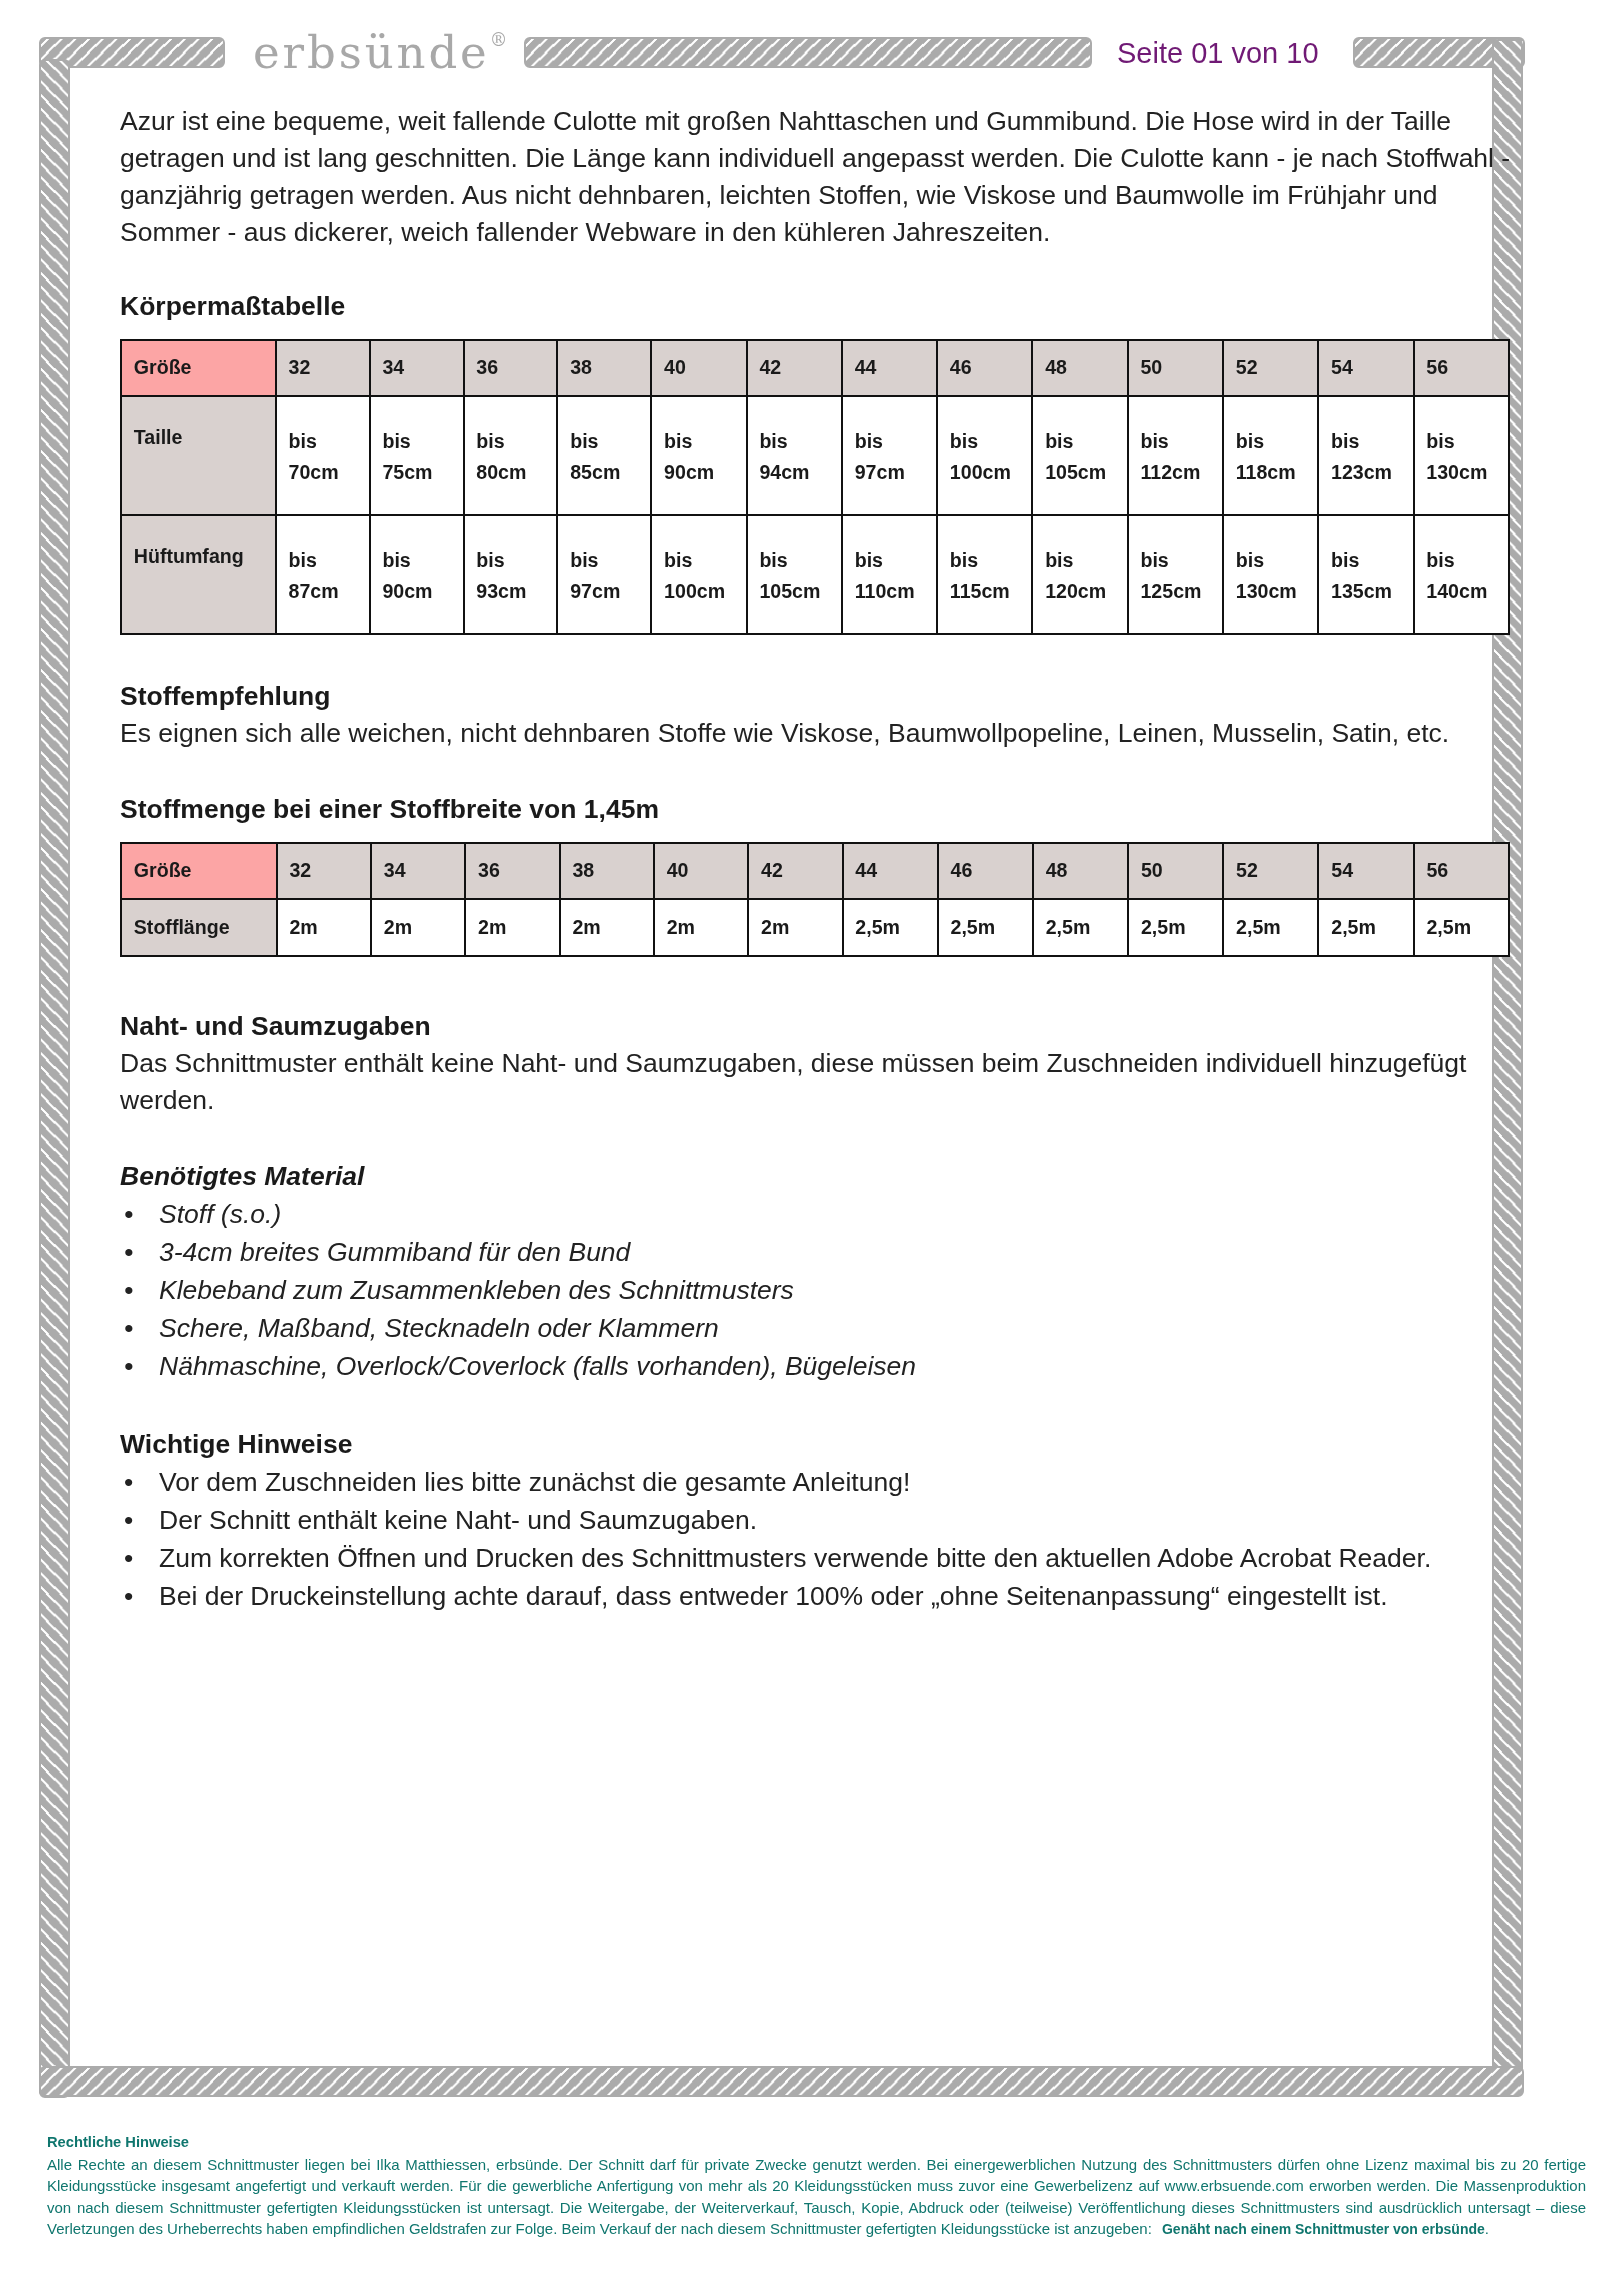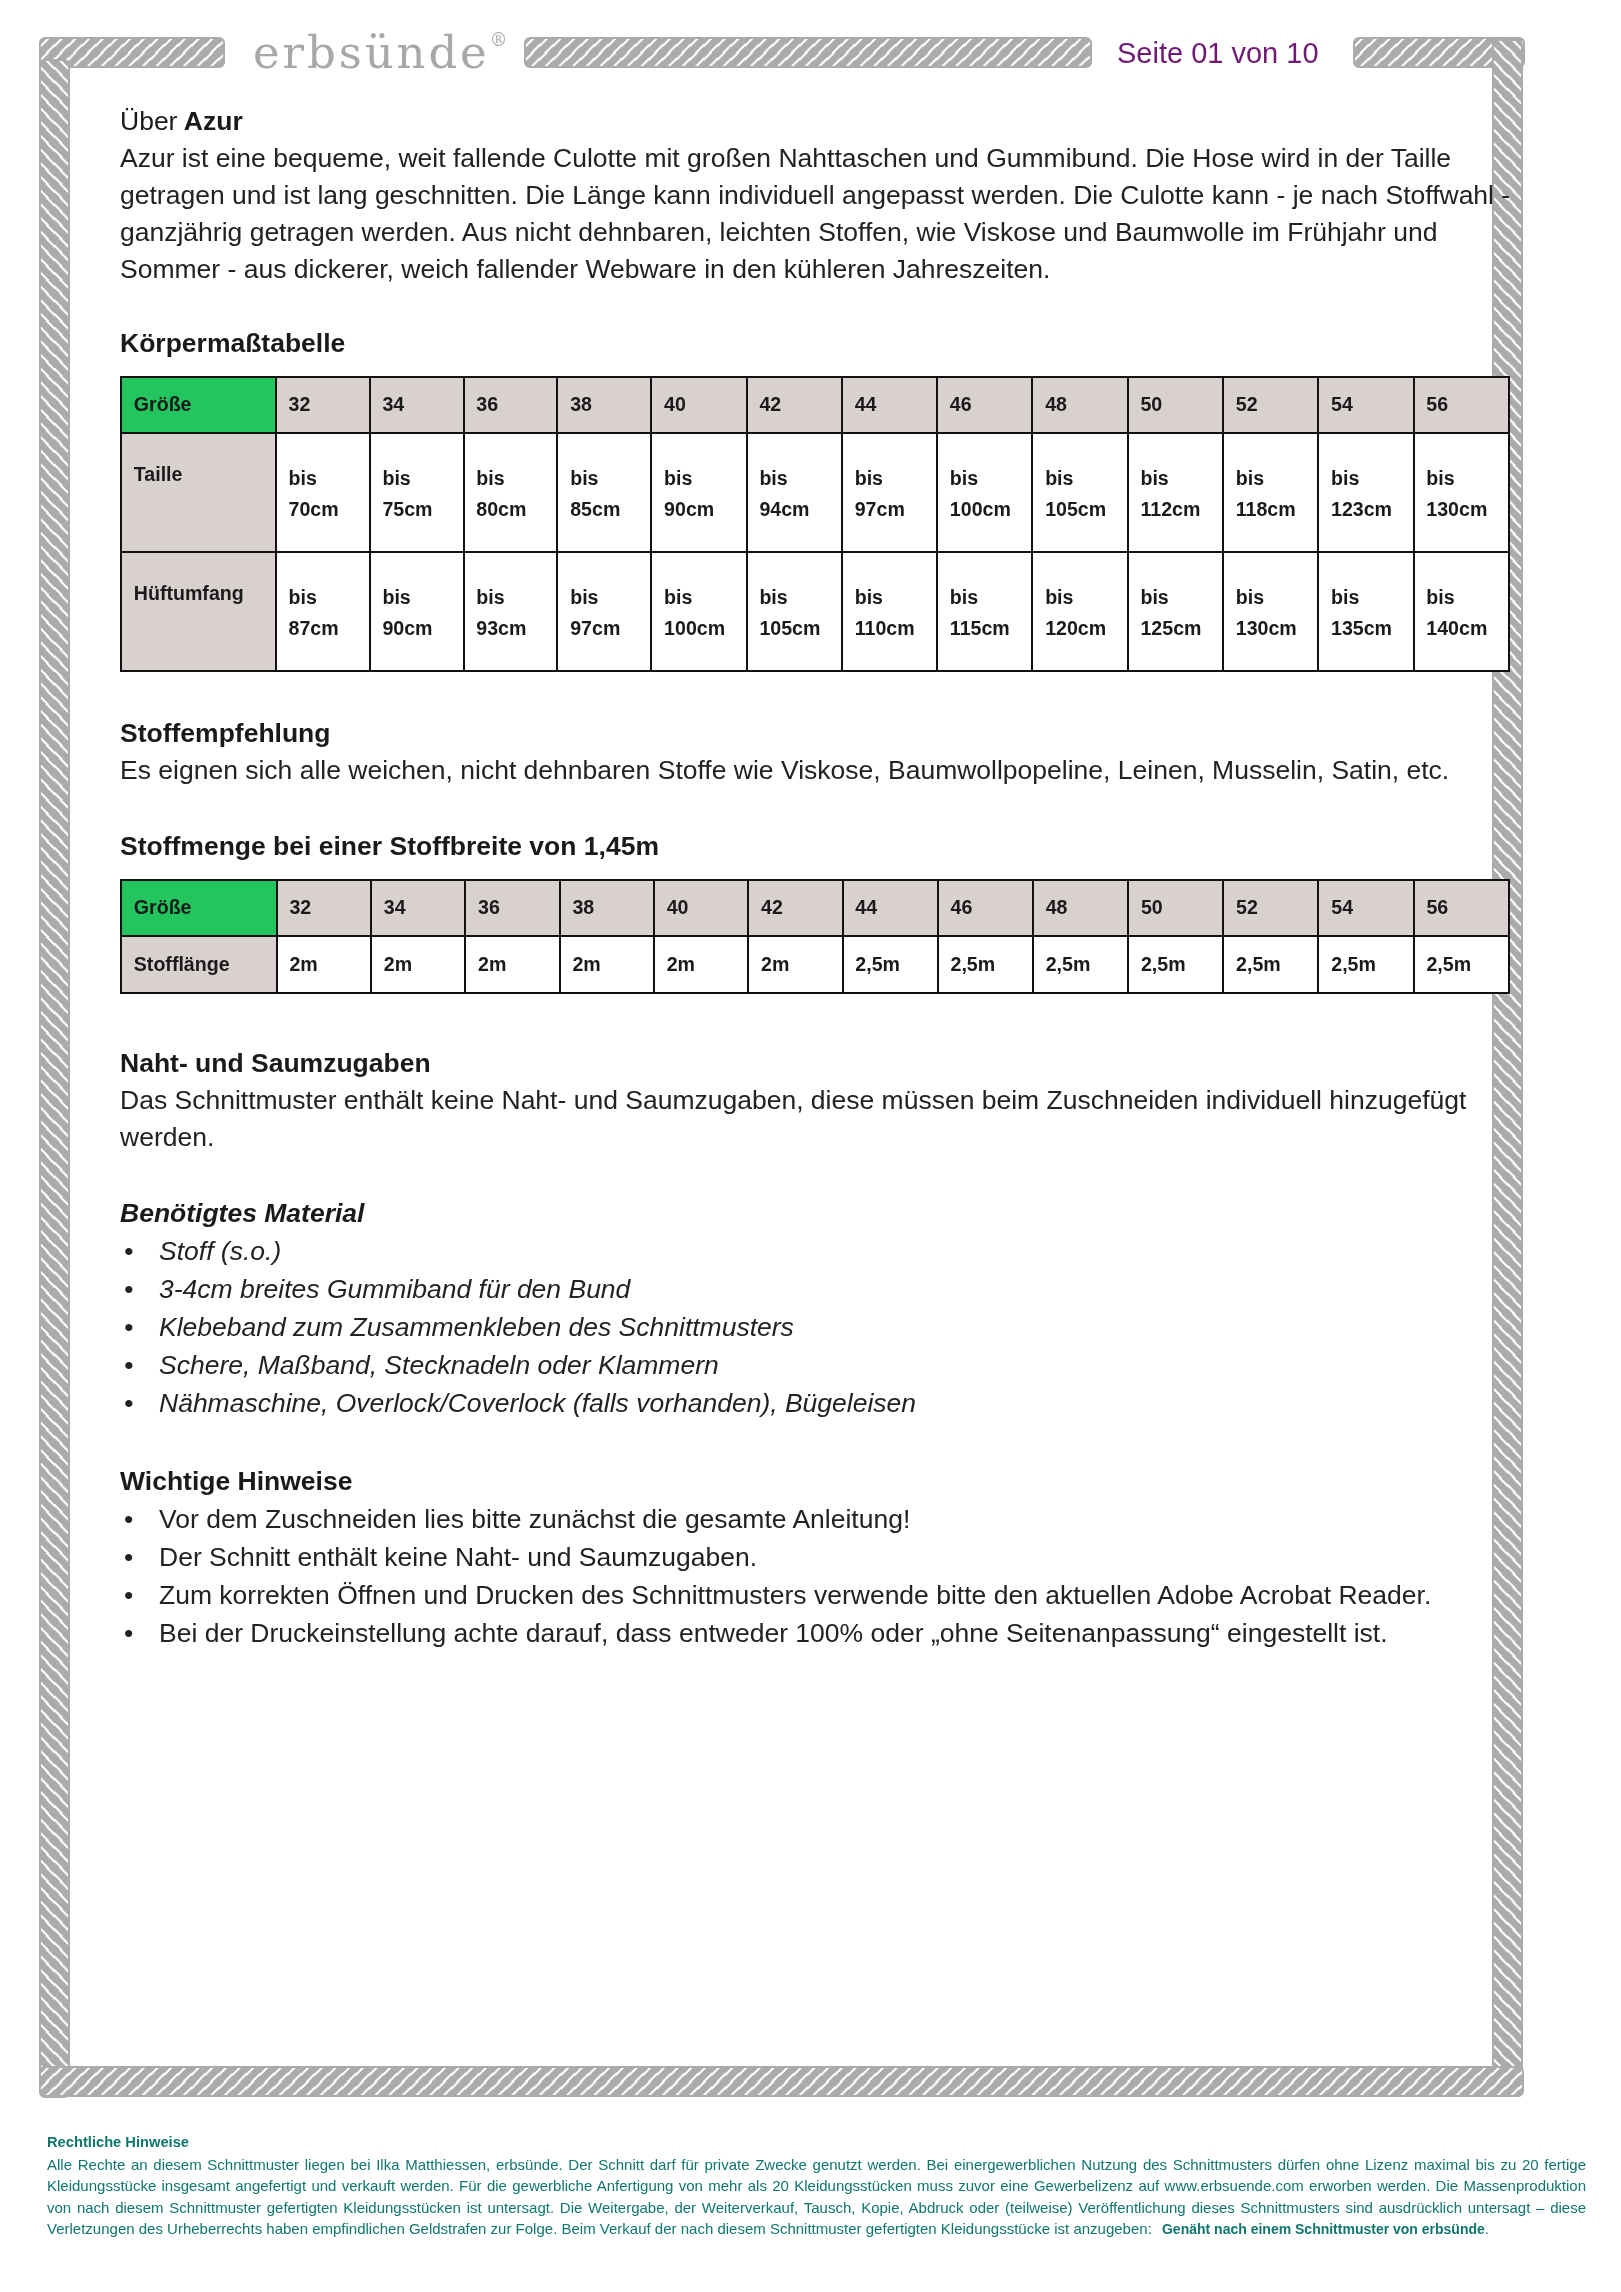--- a/index.html
+++ b/index.html
@@ -34,21 +34,21 @@
   .brand sup { font-size: 17.6px; position: relative; top: -5.9px; }
   .page-no { position: absolute; left: 1117px; top: 37px; font-size: 29px; color: #701a75; }
 
   .content { position: absolute; left: 120px; top: 103px; width: 1392px; }
   .section-title { font-size: 26.5px; font-weight: bold; margin: 0; line-height: 37px; }
   .section-title .light { font-weight: normal; }
   .para { font-size: 26.5px; line-height: 37px; margin: 0; color: #222; }
 
   table.grid { border-collapse: collapse; width: 1390px; font-size: 19.6px; font-weight: bold; }
   table.grid td { border: 2.9px solid #111; padding: 7.8px 11.8px; vertical-align: top; }
-  table.grid tr.head td { background: #22c55e; height: 39px; vertical-align: middle; }
+  table.grid tr.head td { background: #fca5a5; height: 39px; vertical-align: middle; }
   table.grid td.rowlabel { background: #d9d1cf; width: 132px; }
   table.grid td.val { background: #ffffff; width: 71px; line-height: 31px; }
 
   #t1 tr.data td { height: 80px; padding-top: 29px; }
   #t2 tr.data td { height: 39px; vertical-align: middle; }
 
   ul.bullets { list-style: none; margin: 0; padding: 0; }
   ul.bullets li { font-size: 26.5px; line-height: 38px; position: relative; padding-left: 39px; color: #222; }
   ul.bullets li .dot { position: absolute; left: 3.9px; top: 0; }
 
@@ -66,21 +66,20 @@
 <div class="knit-v" id="b-left"></div>
 <div class="knit-v" id="b-right"></div>
 <div class="knit-h" id="b-bottom"></div>
 
 <div class="brand"><span>erbsünde</span><sup>®</sup></div>
 <div class="page-no">Seite 01 von 10</div>
 
 <div class="content">
 
   <section>
-    <h2 class="section-title"><span class="light">Über</span> <span>Azur</span></h2>
     <p class="para">Azur ist eine bequeme, weit fallende Culotte mit großen Nahttaschen und Gummibund. Die Hose wird in der Taille getragen und ist lang geschnitten. Die Länge kann individuell angepasst werden. Die Culotte kann - je nach Stoffwahl - ganzjährig getragen werden. Aus nicht dehnbaren, leichten Stoffen, wie Viskose und Baumwolle im Frühjahr und Sommer - aus dickerer, weich fallender Webware in den kühleren Jahreszeiten.</p>
   </section>
 
   <section style="margin-top:37px;">
     <h2 class="section-title">Körpermaßtabelle</h2>
     <table class="grid" id="t1" style="margin-top:13.7px;">
       <tbody>
           <tr class="head">
         <td class="rowlabel">Größe</td>
       <td class="val" style="background: rgb(217, 209, 207);">32</td>

